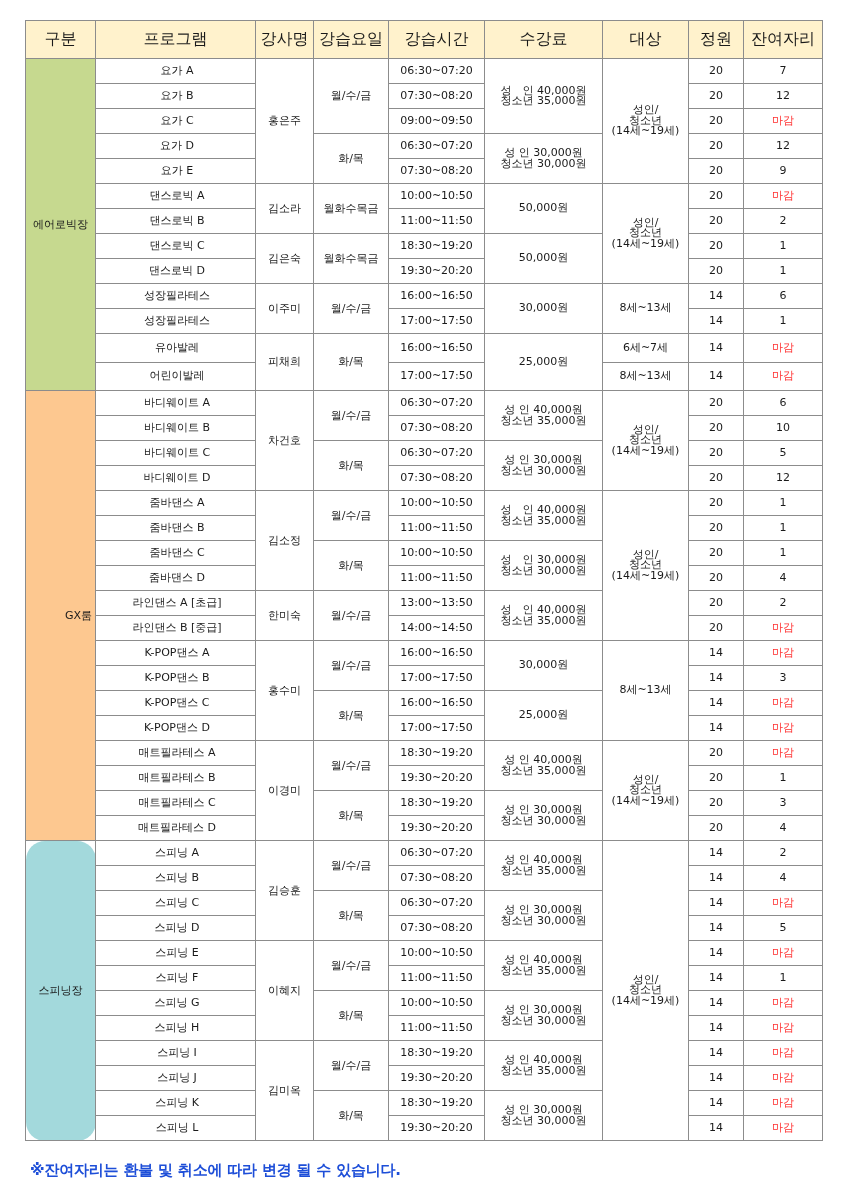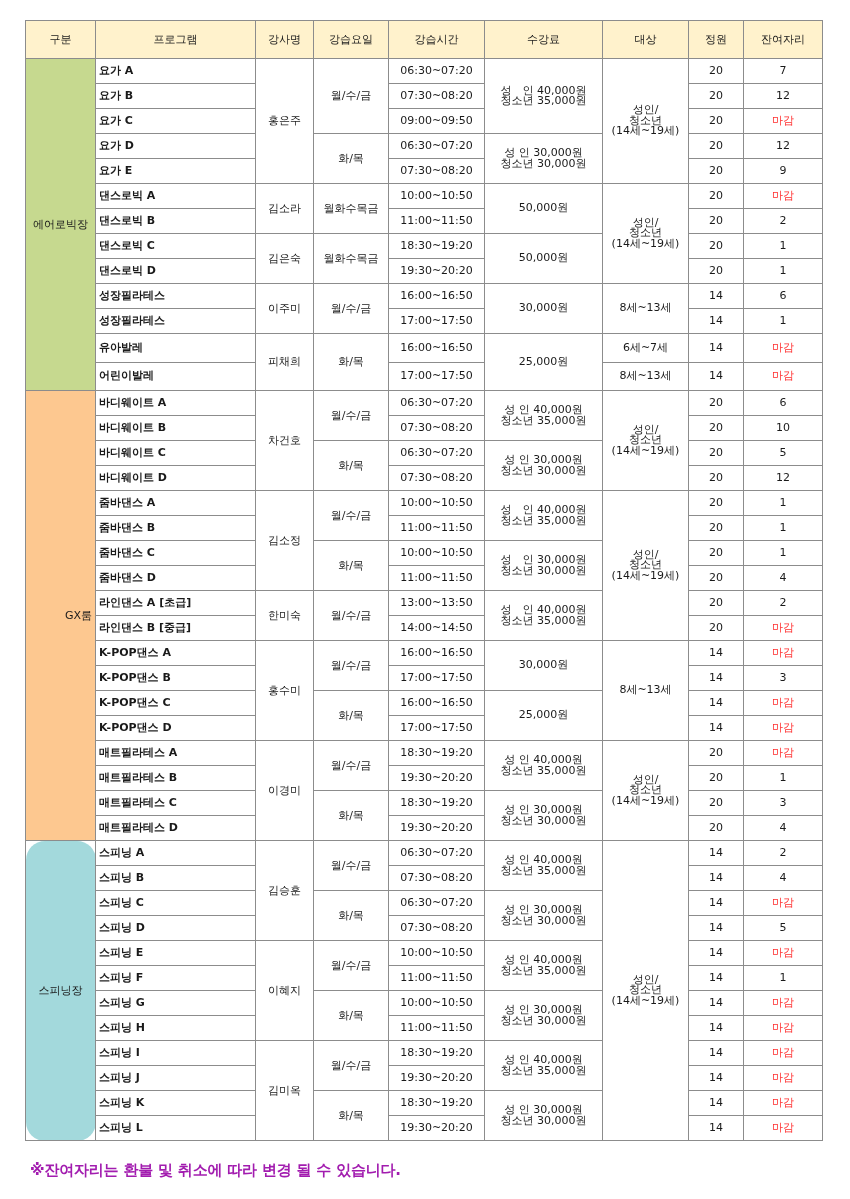--- a/index.html
+++ b/index.html
@@ -6,30 +6,30 @@
   body { width: 850px; height: 1199px; position: relative; font-family: "DejaVu Sans", "Liberation Sans", sans-serif; color: #1a1a1a; }
   #schedule {
     position: absolute; left: 25px; top: 20px;
     width: 797px; border-collapse: collapse; table-layout: fixed;
     font-size: 11px;
   }
   #schedule th, #schedule td {
     border: 1px solid #8c8c8c; padding: 0; text-align: center; vertical-align: middle;
     line-height: 1.05; white-space: nowrap; overflow: hidden;
   }
-  #schedule th { background: #fff2cc; font-weight: normal; height: 37px; font-size: 11px; }
+  #schedule th { background: #fff2cc; font-weight: normal; height: 37px; font-size: 16px; }
   #schedule td { background: #ffffff; height: 24px; }
   #schedule tr.tall td { height: 27.5px; }
-  #schedule td.prog { text-align: left; padding-left: 3px; font-weight: bold; }
+  #schedule td.prog { text-align: center; padding-left: 3px; }
   #schedule td.cat { font-size: 11px; }
   #schedule td.fee, #schedule td.target { font-size: 11px; line-height: 0.95; white-space: normal; }
   #schedule td.closed { color: #ff2b2b; }
   .footnote {
     position: absolute; left: 30px; top: 1161px;
-    font-size: 15px; font-weight: bold; color: #a21caf; letter-spacing: -0.2px;
+    font-size: 15px; font-weight: bold; color: #1d4ed8; letter-spacing: -0.2px;
   }
 </style>
 </head>
 <body>
 
 <table id="schedule">
   <colgroup id="schedule-cols">
       <col style="width: 70px;">
       <col style="width: 160px;">
       <col style="width: 58px;">

